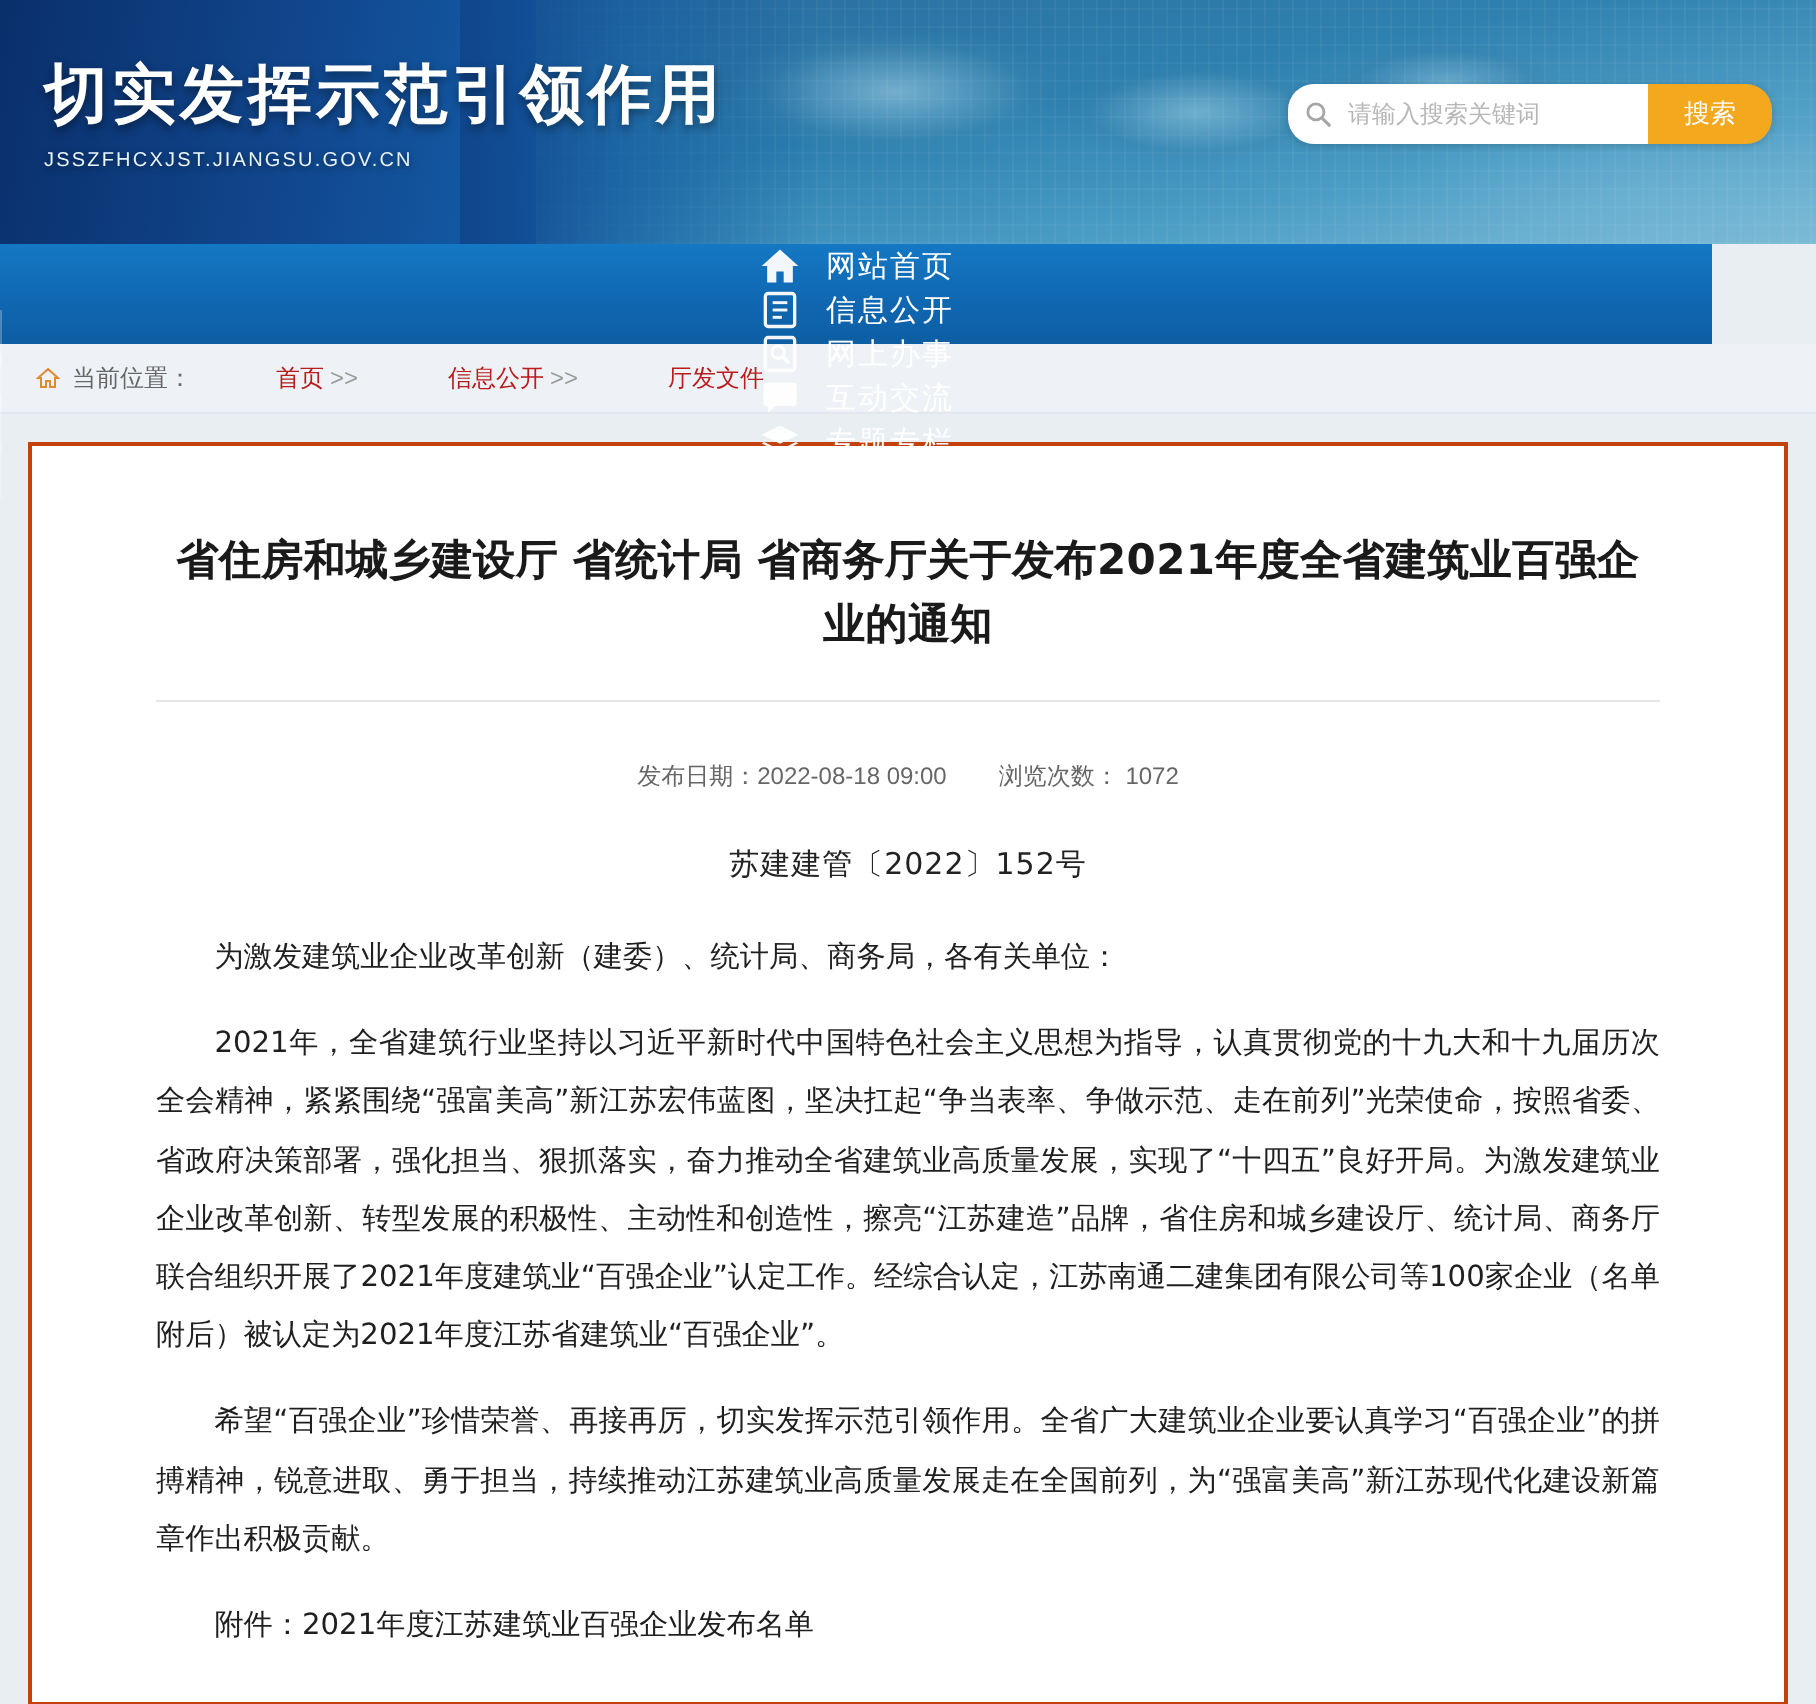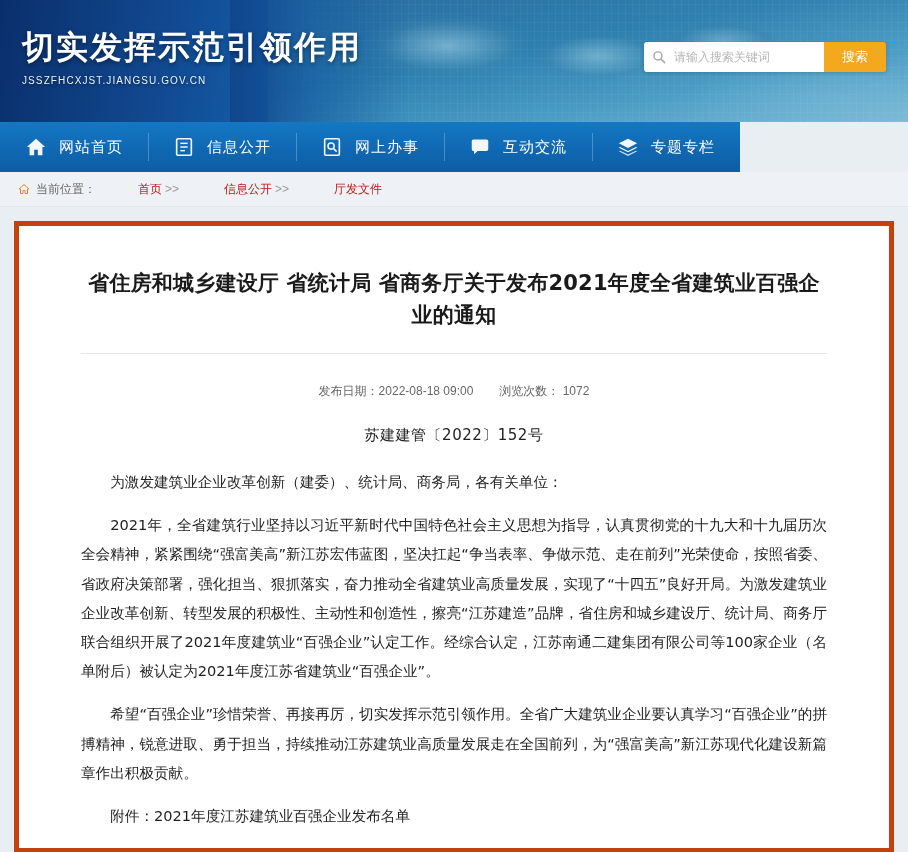--- a/index.html
+++ b/index.html
@@ -74,21 +74,21 @@
     text-shadow: 0 1px 3px rgba(0,0,0,0.5);
     white-space: nowrap;
   }
   .search-wrap {
     position: absolute;
     right: 22px;
     top: 42px;
     display: flex;
     align-items: flex-start;
     z-index: 6;
-    border-radius: 3px;
+    border-radius: 13px;
     overflow: hidden;
     box-shadow: 0 1px 4px rgba(0,0,0,0.18);
   }
   .search-box {
     display: flex;
     align-items: center;
     width: 180px;
     height: 30px;
     background: #ffffff;
     padding: 0 8px;
@@ -118,23 +118,24 @@
     color: #ffffff;
     font-size: 13px;
     border: none;
     cursor: pointer;
     font-family: "DejaVu Sans", sans-serif;
   }
 
   
   .nav {
     display: flex;
-    width: 740px;
+    width: 856px;
     height: 50px;
     background: linear-gradient(180deg, #1478c4 0%, #1068b2 55%, #0d5ea3 100%);
+    flex-direction: column;
   }
   .nav-item {
     flex: 1 1 0;
     display: flex;
     align-items: center;
     justify-content: center;
     gap: 12px;
     color: #ffffff;
     font-size: 15px;
     font-family: "DejaVu Sans", sans-serif;
@@ -167,21 +168,21 @@
   .crumb-sep { margin: 0 3px; color: #999; }
 
   
   .page-area {
     padding: 14px 14px 0 14px;
     box-sizing: border-box;
     height: 646px;
   }
   .paper {
     background: #ffffff;
-    border: 5px solid #c2410c;
+    border: 2px solid #c2410c;
     height: 100%;
     box-sizing: border-box;
     padding: 34px 62px 0 62px;
     overflow: hidden;
   }
   .art-title {
     font-family: "DejaVu Sans", sans-serif;
     font-size: 21px;
     font-weight: bold;
     color: #1a1a1a;

